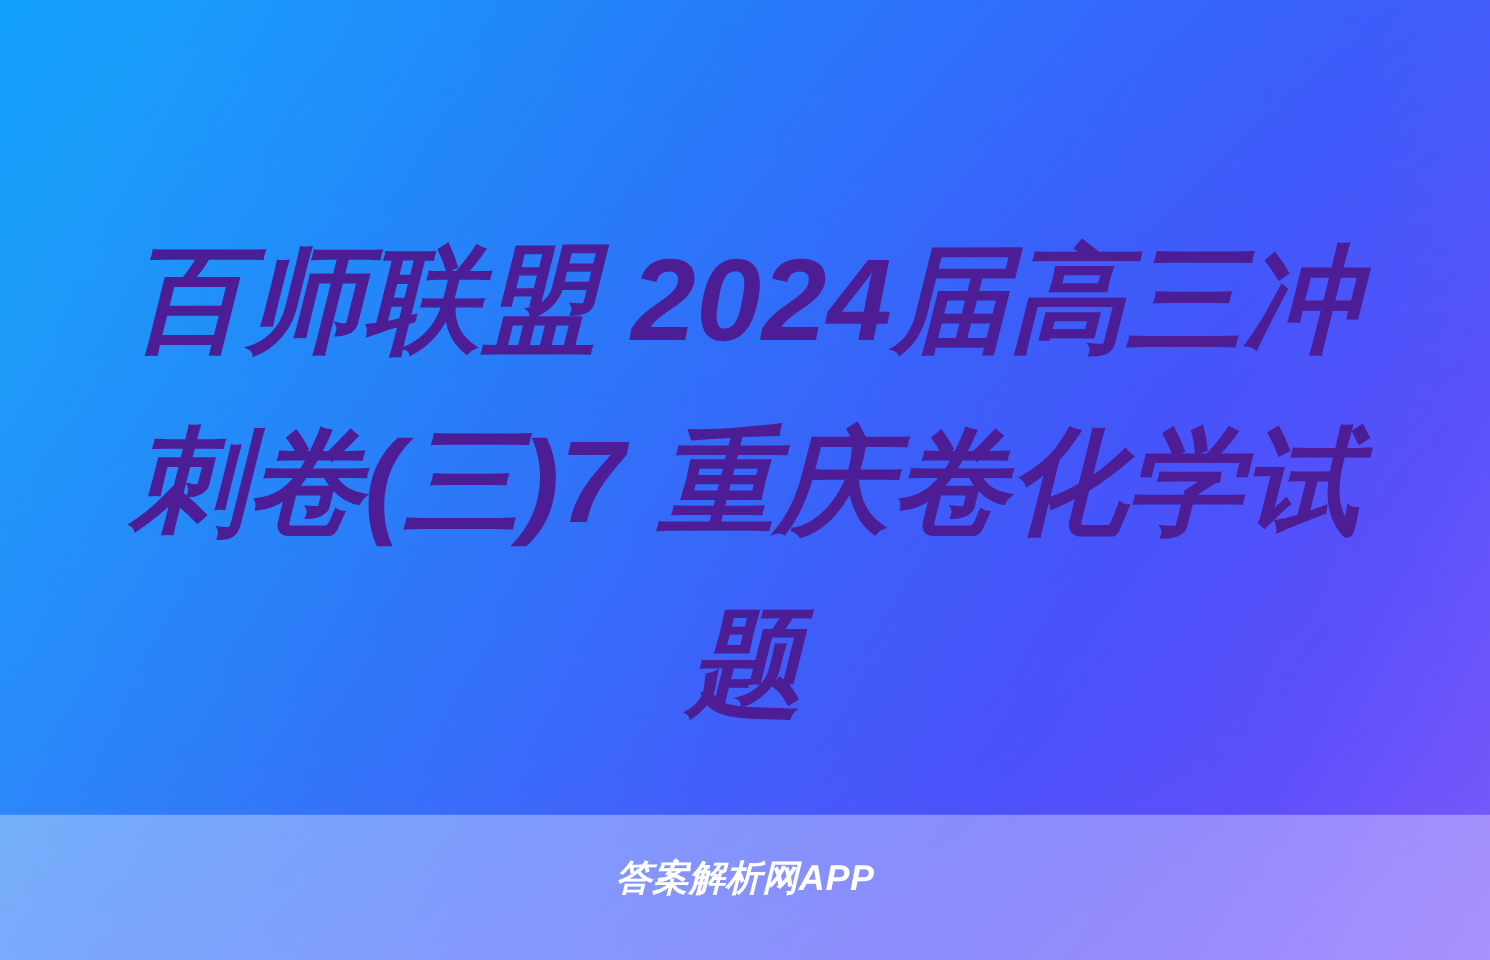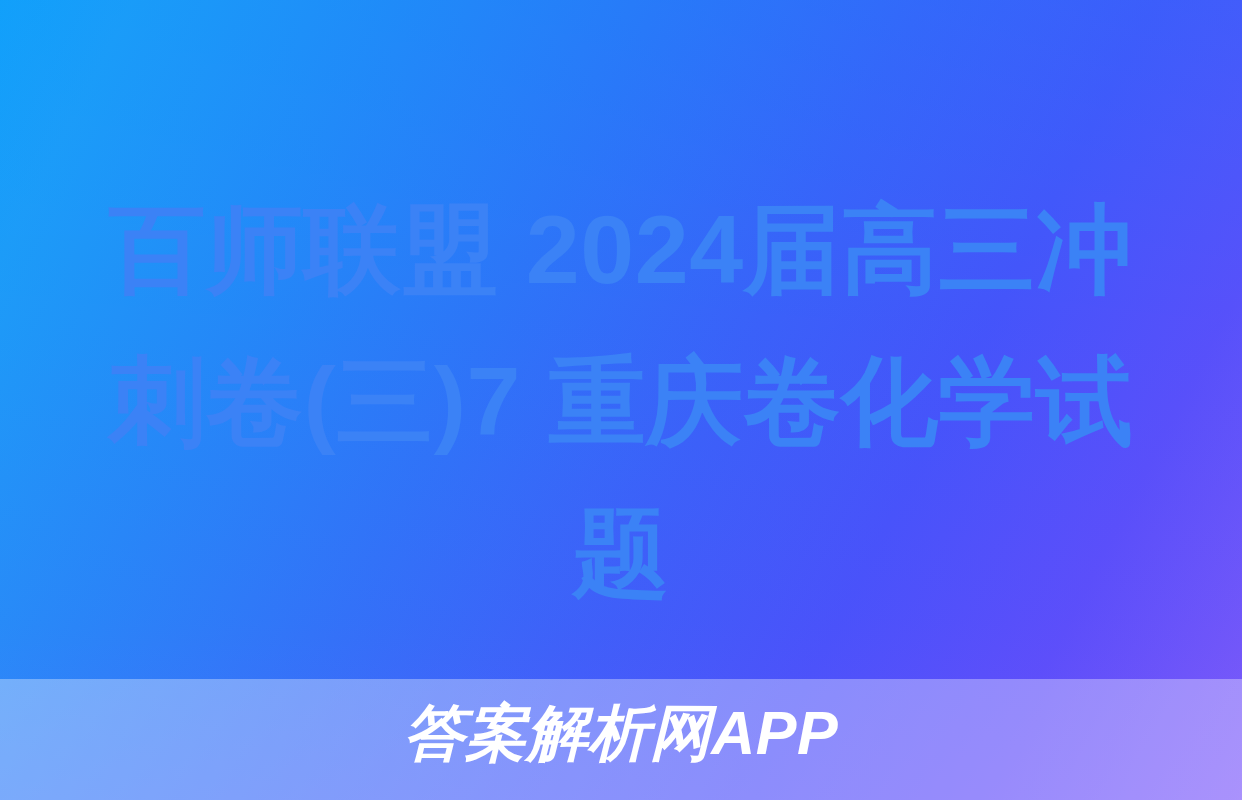--- a/index.html
+++ b/index.html
@@ -60,42 +60,43 @@
     right: 0;
     top: 174px;
     padding: 0 64px;
     box-sizing: border-box;
     text-align: center;
     z-index: 3;
   }
 
   .title-line {
     display: block;
-    color: #3b82f6;
+    color: #4c1d95;
     font-size: 97px;
     line-height: 152px;
     font-weight: 700;
+    font-style: italic;
     letter-spacing: 0.5px;
     white-space: nowrap;
   }
 
   
   .watermark {
     position: absolute;
     left: 0;
     right: 0;
     top: 705px;
     text-align: center;
     z-index: 4;
   }
 
   .watermark-text {
     display: inline-block;
     color: #ffffff;
-    font-size: 61px;
+    font-size: 30px;
     line-height: 56px;
     font-weight: 700;
     font-style: italic;
     letter-spacing: 0.5px;
     white-space: nowrap;
   }
 </style>
 </head>
 <body>
 

